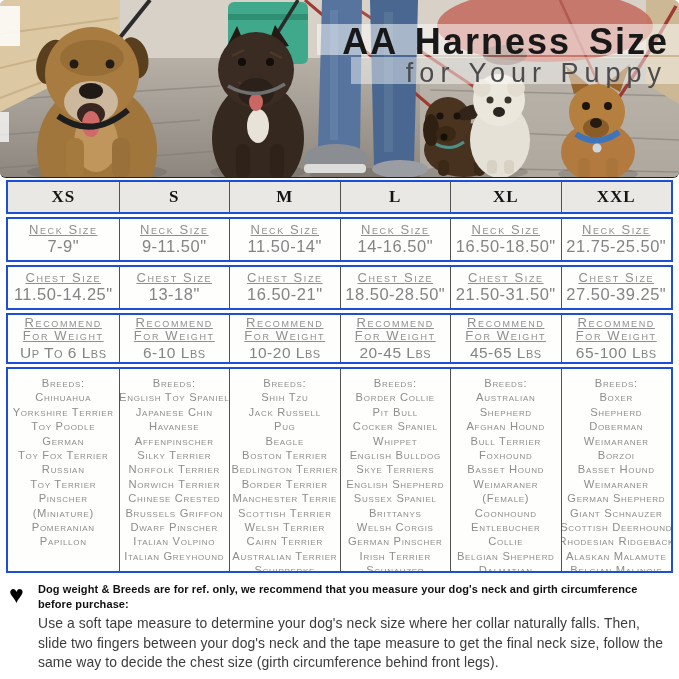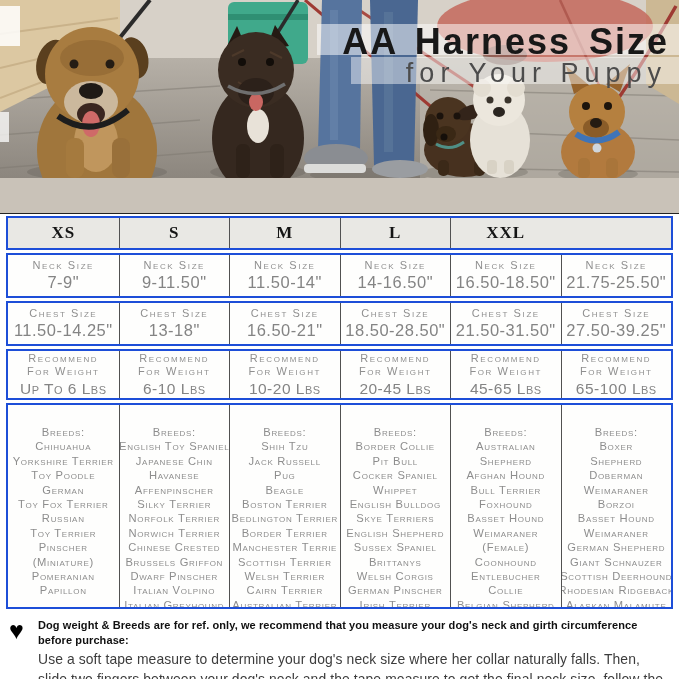--- a/index.html
+++ b/index.html
@@ -3,21 +3,21 @@
 <meta charset="utf-8">
 <style>
   * { margin:0; padding:0; box-sizing:border-box; }
   body { background:#ffffff; }
   .page {
     position:relative; width:679px; height:679px; background:#ffffff;
     font-family:"Liberation Sans", sans-serif; overflow:hidden;
   }
 
   
-  .hero { position:relative; width:679px; height:214px; overflow:hidden; background:#c9c2b8; border-bottom:1px solid #222; }
+  .hero { position:relative; width:679px; height:178px; overflow:hidden; background:#c9c2b8; border-bottom:1px solid #222;border-radius:6px; }
   .hero svg { position:absolute; left:0; top:0; }
   .band { position:absolute; right:0; background:rgba(255,255,255,0.52); }
   .band1 { top:24px; width:362px; height:31px; }
   .band2 { top:57px; width:328px; height:27px; background:rgba(255,255,255,0.45); }
   .hero-title {
     position:absolute; top:21px; right:10px; font-size:36px; font-weight:bold;
     letter-spacing:2px; word-spacing:6px; color:#181818; white-space:nowrap;
   }
   .hero-subtitle {
     position:absolute; top:58px; right:12px; font-size:27px; font-weight:normal;
@@ -35,25 +35,25 @@
   .cell + .cell { border-left:1px solid #515151; }
 
   .header-row { height:34px; background:#e9e8e4; }
   .header-row .cell {
     font-family:"Liberation Serif", serif; font-weight:bold; font-size:17px;
     letter-spacing:1px; color:#141414; justify-content:center;
   }
   .neck-row, .chest-row { height:45px; }
   .weight-row { height:51px; }
   .breeds-row { height:206px; }
-  .breeds-row .cell { justify-content:flex-start; padding-top:20px; }
+  .breeds-row .cell { justify-content:flex-start; padding-top:7px; }
 
   .cap-label {
-    font-size:11px; letter-spacing:1.6px; color:#8f8f8f;
-    font-variant:small-caps; line-height:13px;
+    font-size:13px; letter-spacing:1.6px; color:#8f8f8f;
+    font-variant:small-caps; line-height:13px;text-decoration:underline;
   }
   .cap-value {
     font-size:16.5px; letter-spacing:0.5px; color:#848484;
     font-variant:small-caps; line-height:19px; margin-top:1px; white-space:nowrap;
   }
   .weight-row .cap-value { font-size:15.5px; }
   .breed-line {
     font-size:11.2px; line-height:14.4px; letter-spacing:0.7px;
     color:#8d8d8d; font-variant:small-caps; white-space:nowrap;
   }
@@ -223,20 +223,21 @@
     <div class="hero-subtitle">for Your Puppy</div>
   </div>
 
   <div class="size-table">
 
     <div class="trow header-row">
       <div class="cell">XS</div>
       <div class="cell">S</div>
       <div class="cell">M</div>
       <div class="cell">L</div>
+      <div class="cell">XL</div>
       <div class="cell">XXL</div>
     </div>
 
     <div class="trow neck-row">
       <div class="cell">
         <div class="cap-label">Neck Size</div>
         <div class="cap-value">7-9"</div>
       </div>
       <div class="cell">
         <div class="cap-label">Neck Size</div>

